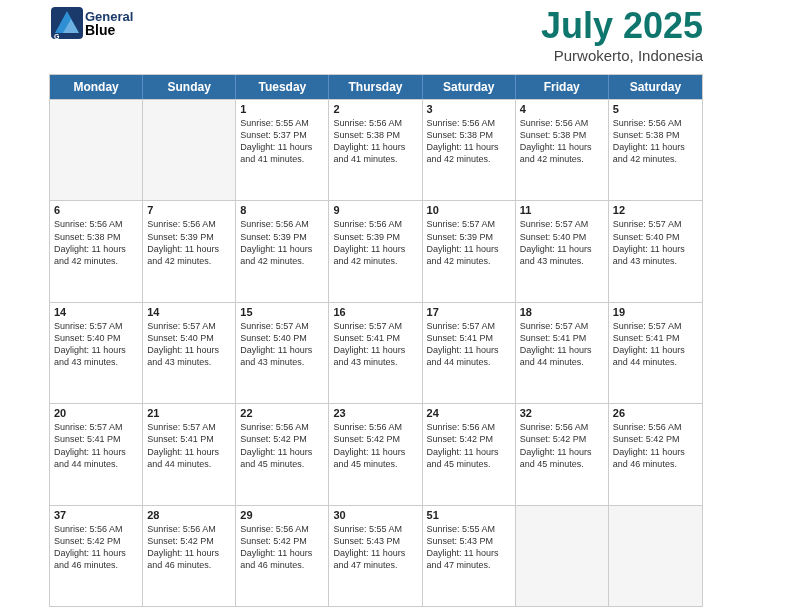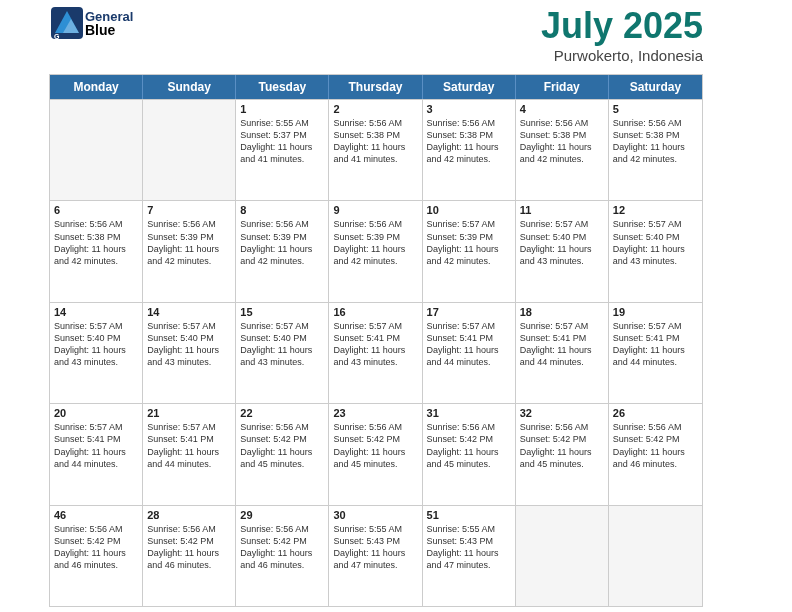--- a/index.html
+++ b/index.html
@@ -307,21 +307,21 @@
 and 45 minutes.</div>
           </div>
           <div class="cal-cell">
             <div class="day-num">23</div>
             <div class="cell-info" style="white-space: pre-line;">Sunrise: 5:56 AM
 Sunset: 5:42 PM
 Daylight: 11 hours
 and 45 minutes.</div>
           </div>
           <div class="cal-cell">
-            <div class="day-num">31</div>
+            <div class="day-num">24</div>
             <div class="cell-info" style="white-space: pre-line;">Sunrise: 5:56 AM
 Sunset: 5:42 PM
 Daylight: 11 hours
 and 45 minutes.</div>
           </div>
           <div class="cal-cell">
             <div class="day-num">32</div>
             <div class="cell-info" style="white-space: pre-line;">Sunrise: 5:56 AM
 Sunset: 5:42 PM
 Daylight: 11 hours
@@ -330,21 +330,21 @@
           <div class="cal-cell">
             <div class="day-num">26</div>
             <div class="cell-info" style="white-space: pre-line;">Sunrise: 5:56 AM
 Sunset: 5:42 PM
 Daylight: 11 hours
 and 46 minutes.</div>
           </div>
         </div>
         <div class="cal-row">
           <div class="cal-cell">
-            <div class="day-num">46</div>
+            <div class="day-num">37</div>
             <div class="cell-info" style="white-space: pre-line;">Sunrise: 5:56 AM
 Sunset: 5:42 PM
 Daylight: 11 hours
 and 46 minutes.</div>
           </div>
           <div class="cal-cell">
             <div class="day-num">28</div>
             <div class="cell-info" style="white-space: pre-line;">Sunrise: 5:56 AM
 Sunset: 5:42 PM
 Daylight: 11 hours

